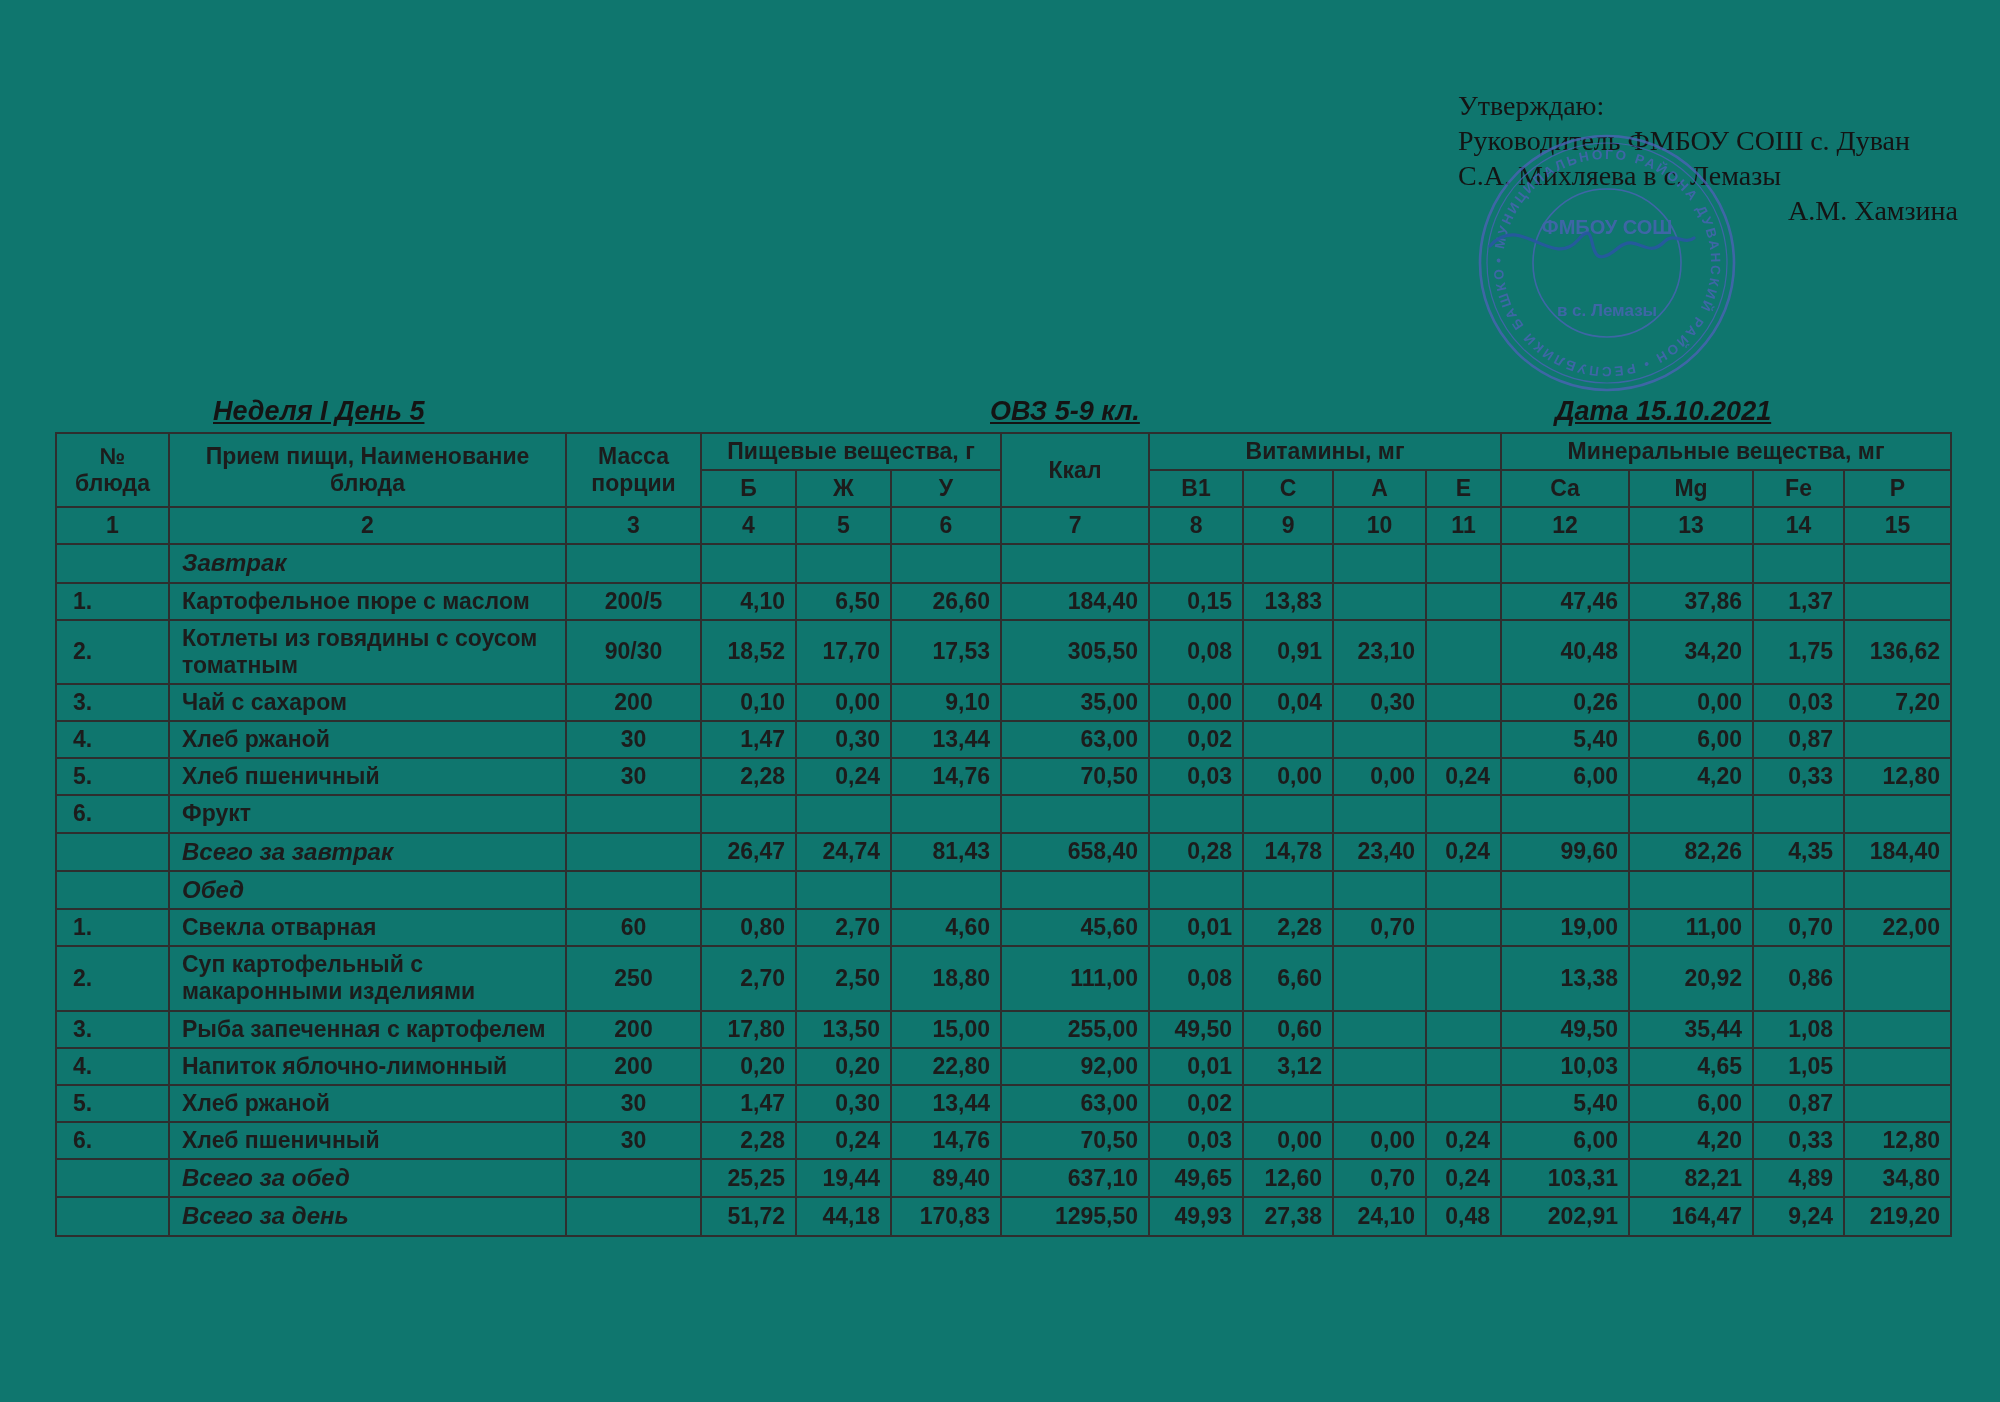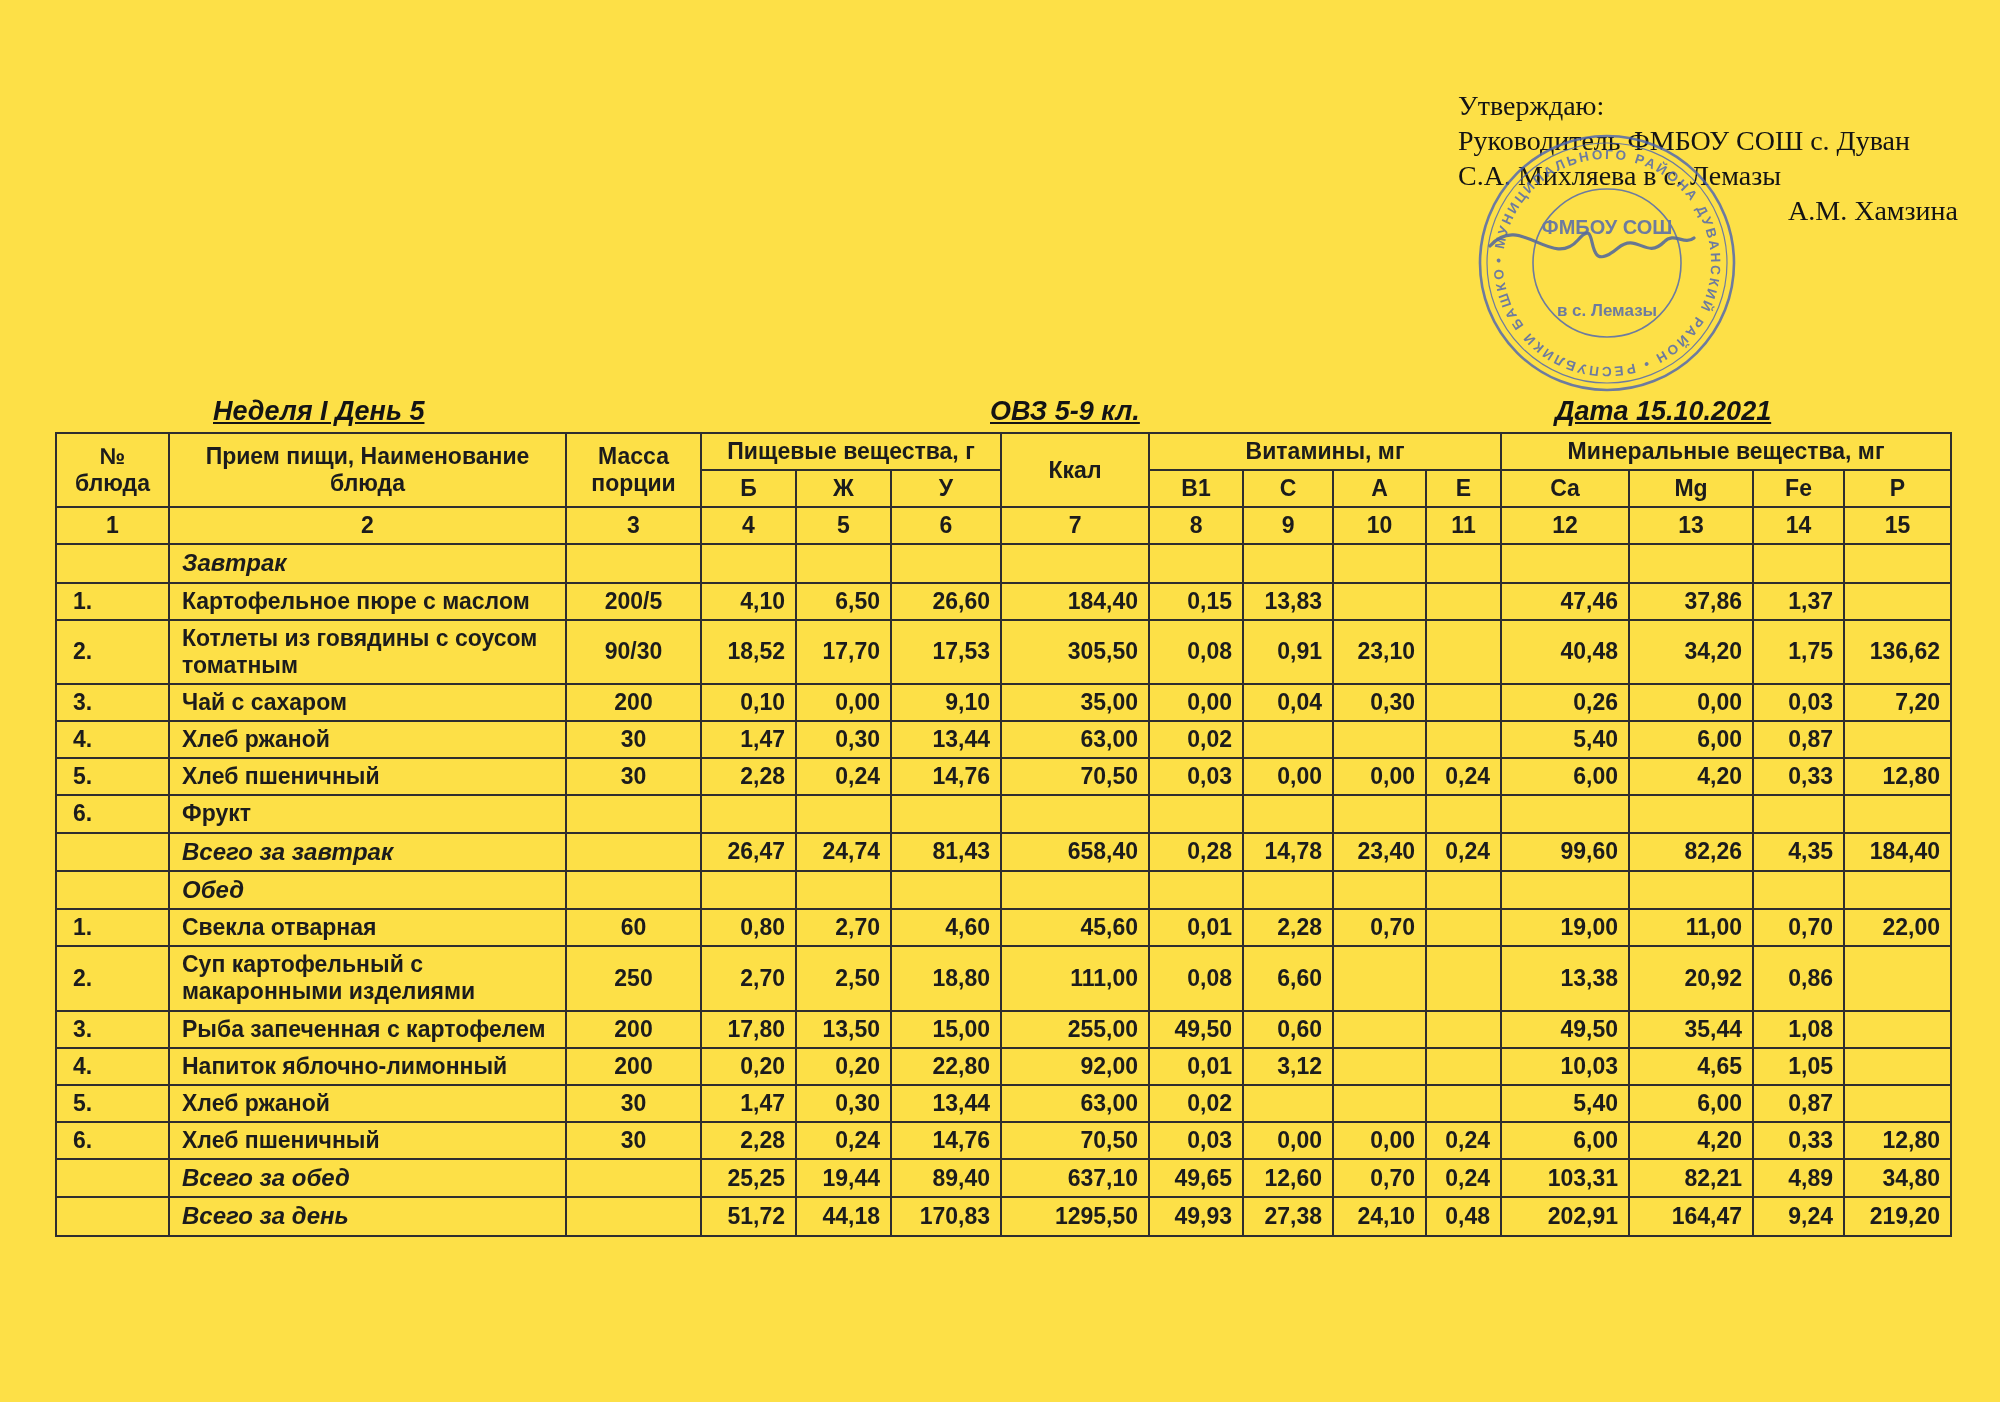--- a/index.html
+++ b/index.html
@@ -4,21 +4,21 @@
 <style>
   * { margin:0; padding:0; box-sizing:border-box; }
   html,body { width:2000px; height:1402px; }
   body {
     position:relative;
     background:#ffffff;
     font-family:"Liberation Sans", sans-serif;
     color:#1c1c1c;
     overflow:hidden;
   }
-  .page { position:absolute; inset:0; background:#fde047; }
+  .page { position:absolute; inset:0; background:#0f766e; }
 
   
   .approval {
     position:absolute; left:1458px; top:88px; width:500px;
     font-family:"Liberation Serif", serif;
     font-size:28px; line-height:35px; color:#141414;
   }
   .approval .sig-line { margin-left:238px;text-align:right; }
 
   

